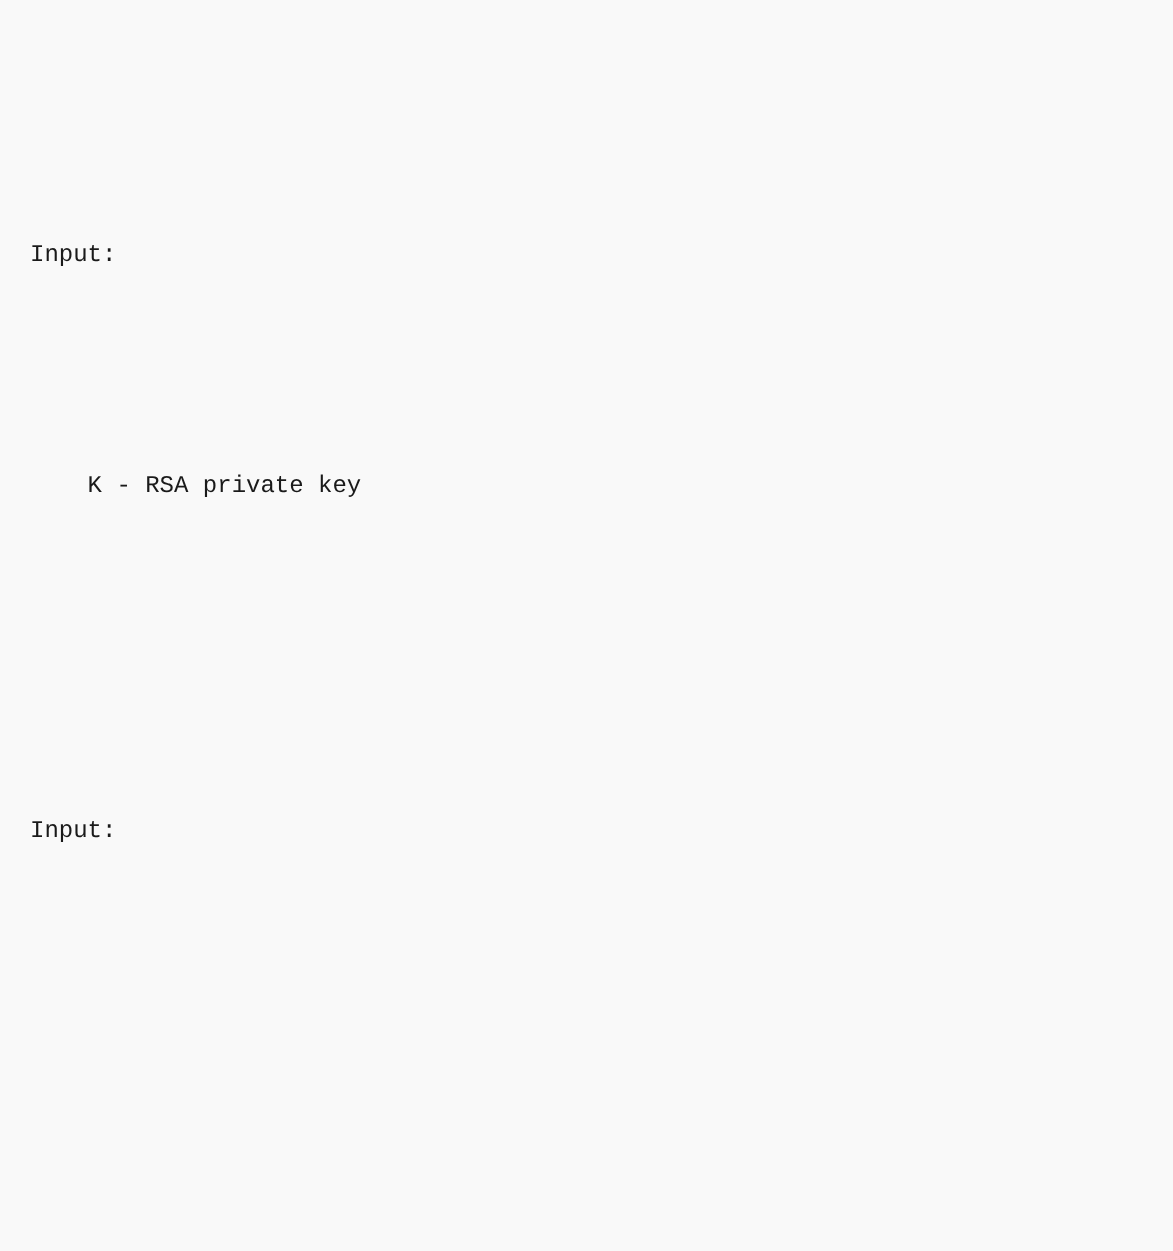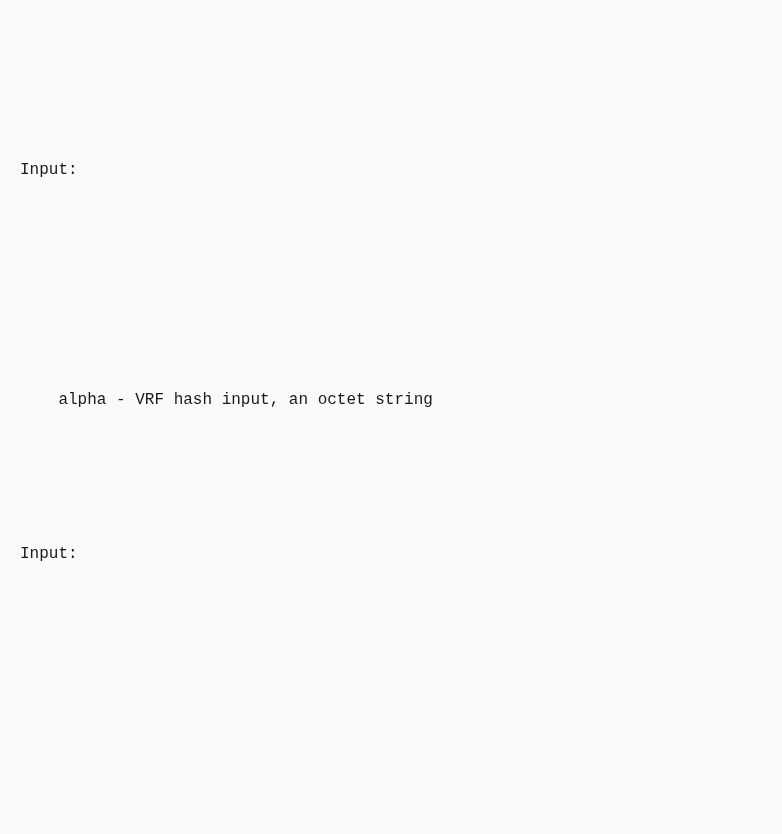--- a/index.html
+++ b/index.html
@@ -35,22 +35,22 @@
     }
   </style>
 </head>
 <body>
 
 <div class="page-container">
   <div class="code-block">
     <div>&nbsp;</div>
     <div>Input:</div>
     <div>&nbsp;</div>
+    <div>    K - RSA private key</div>
     <div>&nbsp;</div>
-    <div>    alpha - VRF hash input, an octet string</div>
     <div>&nbsp;</div>
     <div>Input:</div>
     <div>&nbsp;</div>
     
     
     
     
     
     
     

